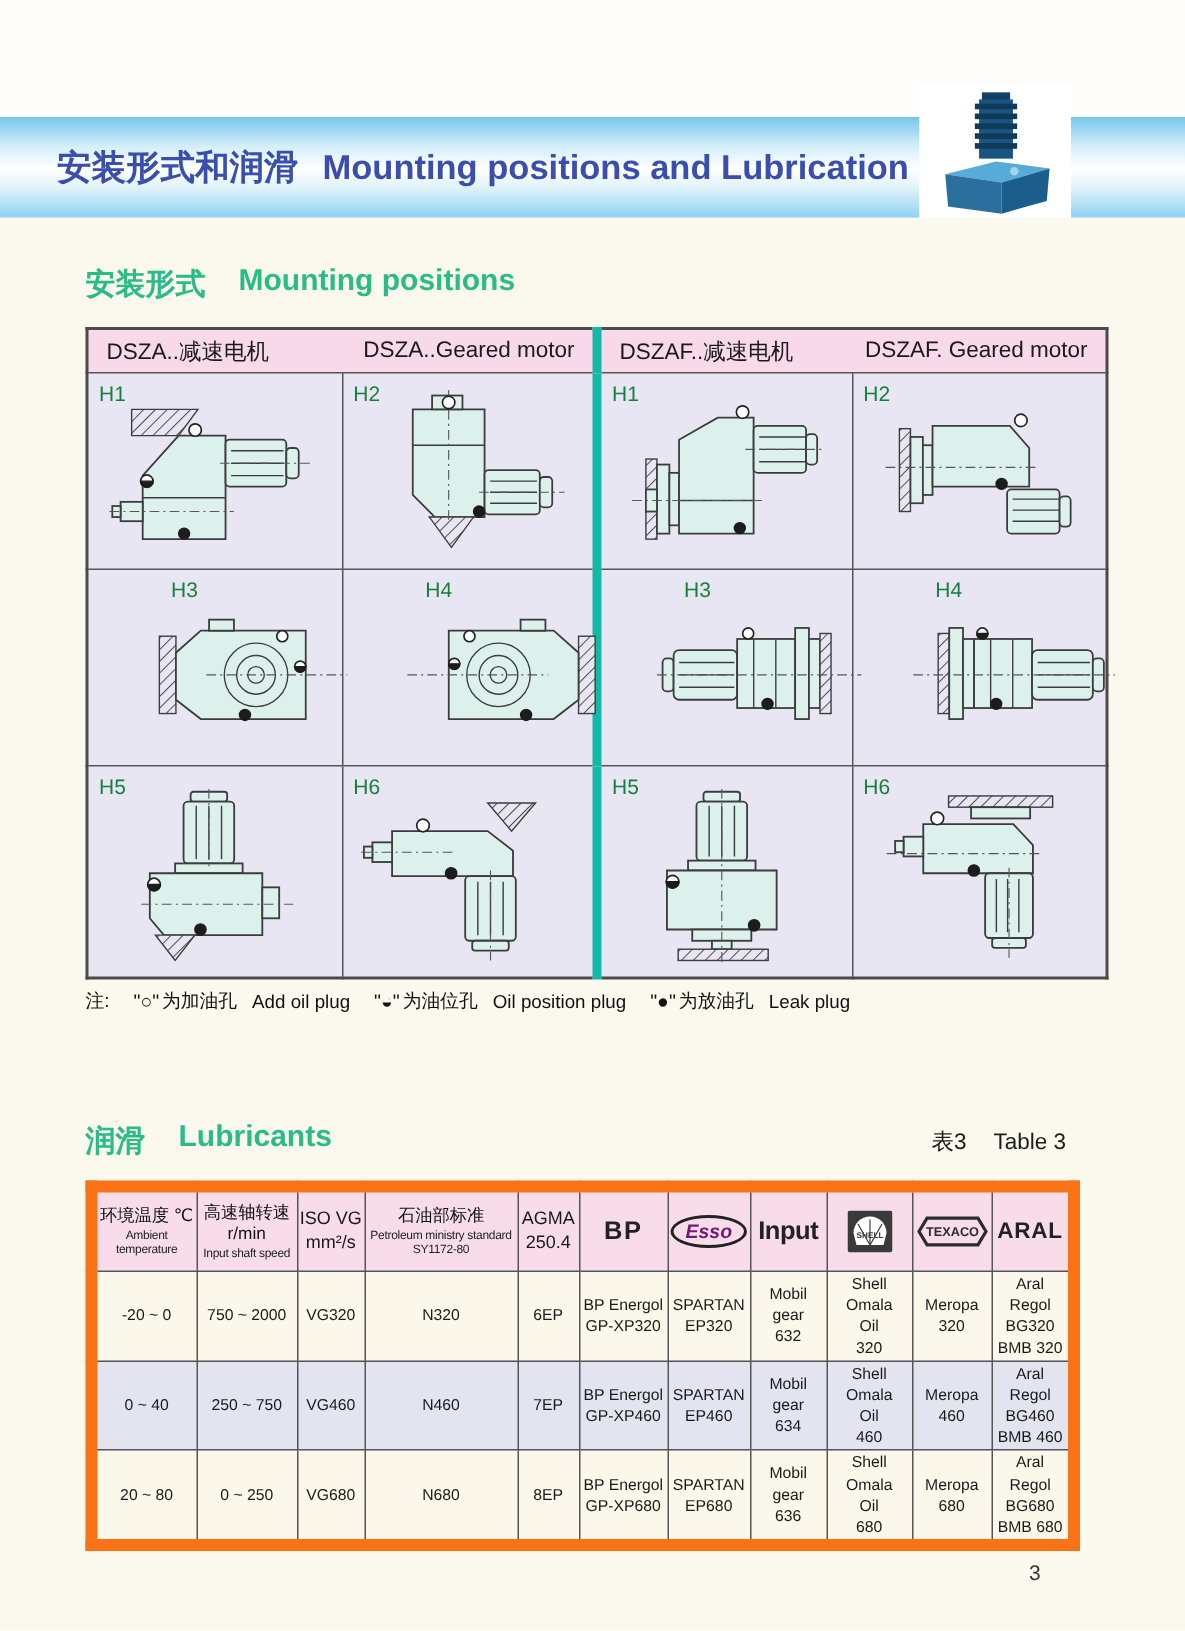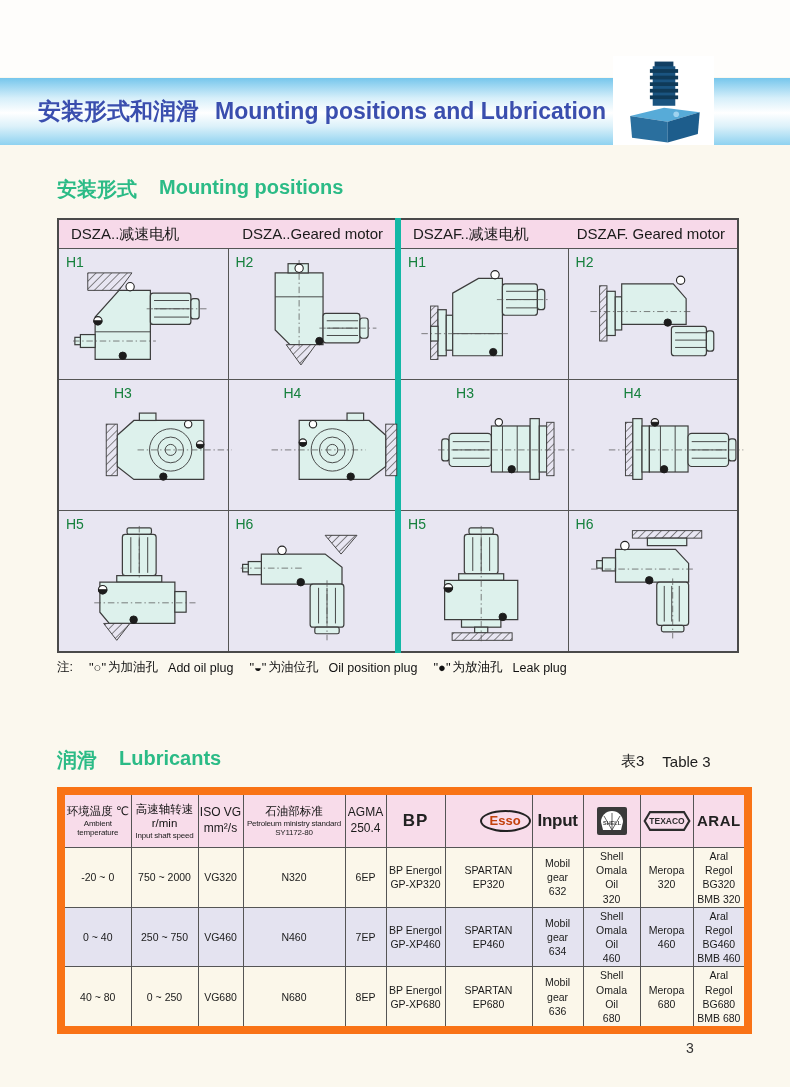--- a/index.html
+++ b/index.html
@@ -60,21 +60,21 @@
          vertical-align:middle;line-height:1.35;}
   #t3 tbody tr:nth-child(2) td{background:#e4e3f0;}
   .pre{white-space:pre-line;}
   .th-zh{display:block;font-size:11.5px;color:#111;line-height:1.25;}
   .th-en{display:block;font-size:8px;color:#222;line-height:1.2;letter-spacing:-.2px;}
   .th-big{display:block;font-size:12px;white-space:pre-line;line-height:1.3;}
   .logo-bp{font-size:17px;font-weight:bold;letter-spacing:1px;color:#222;}
   .logo-mobil{font-size:17px;font-weight:bold;color:#222;letter-spacing:-.3px;}
   .logo-aral{font-size:15px;font-weight:bold;color:#222;letter-spacing:.5px;}
   .logo-esso{display:inline-block;border:2.5px solid #222;border-radius:50%;padding:1px 8px 2px 8px;
-             font-weight:bold;font-size:13px;color:#c2410c;margin-left:33px;}
+             font-style:italic;font-weight:bold;font-size:13px;color:#701a75;}
   .logosvg{display:block;margin:0 auto;}
 
   .pageno{position:absolute;left:686px;top:1040px;font-size:14px;color:#333;}
 </style>
 </head>
 <body>
 
 <svg width="0" height="0" style="position:absolute">
     <defs>
   <pattern id="hp" width="6" height="6" patternUnits="userSpaceOnUse" patternTransform="rotate(45)">
@@ -523,21 +523,21 @@
         <td class="pre">Shell Omala
 Oil
 460</td>
         <td class="pre">Meropa
 460</td>
         <td class="pre">Aral Regol
 BG460
 BMB 460</td>
       </tr>
       <tr>
-        <td class="pre">40 ~ 80</td>
+        <td class="pre">20 ~ 80</td>
         <td class="pre">0 ~ 250</td>
         <td class="pre">VG680</td>
         <td class="pre">N680</td>
         <td class="pre">8EP</td>
         <td class="pre">BP Energol
 GP-XP680</td>
         <td class="pre">SPARTAN
 EP680</td>
         <td class="pre">Mobil gear
 636</td>

